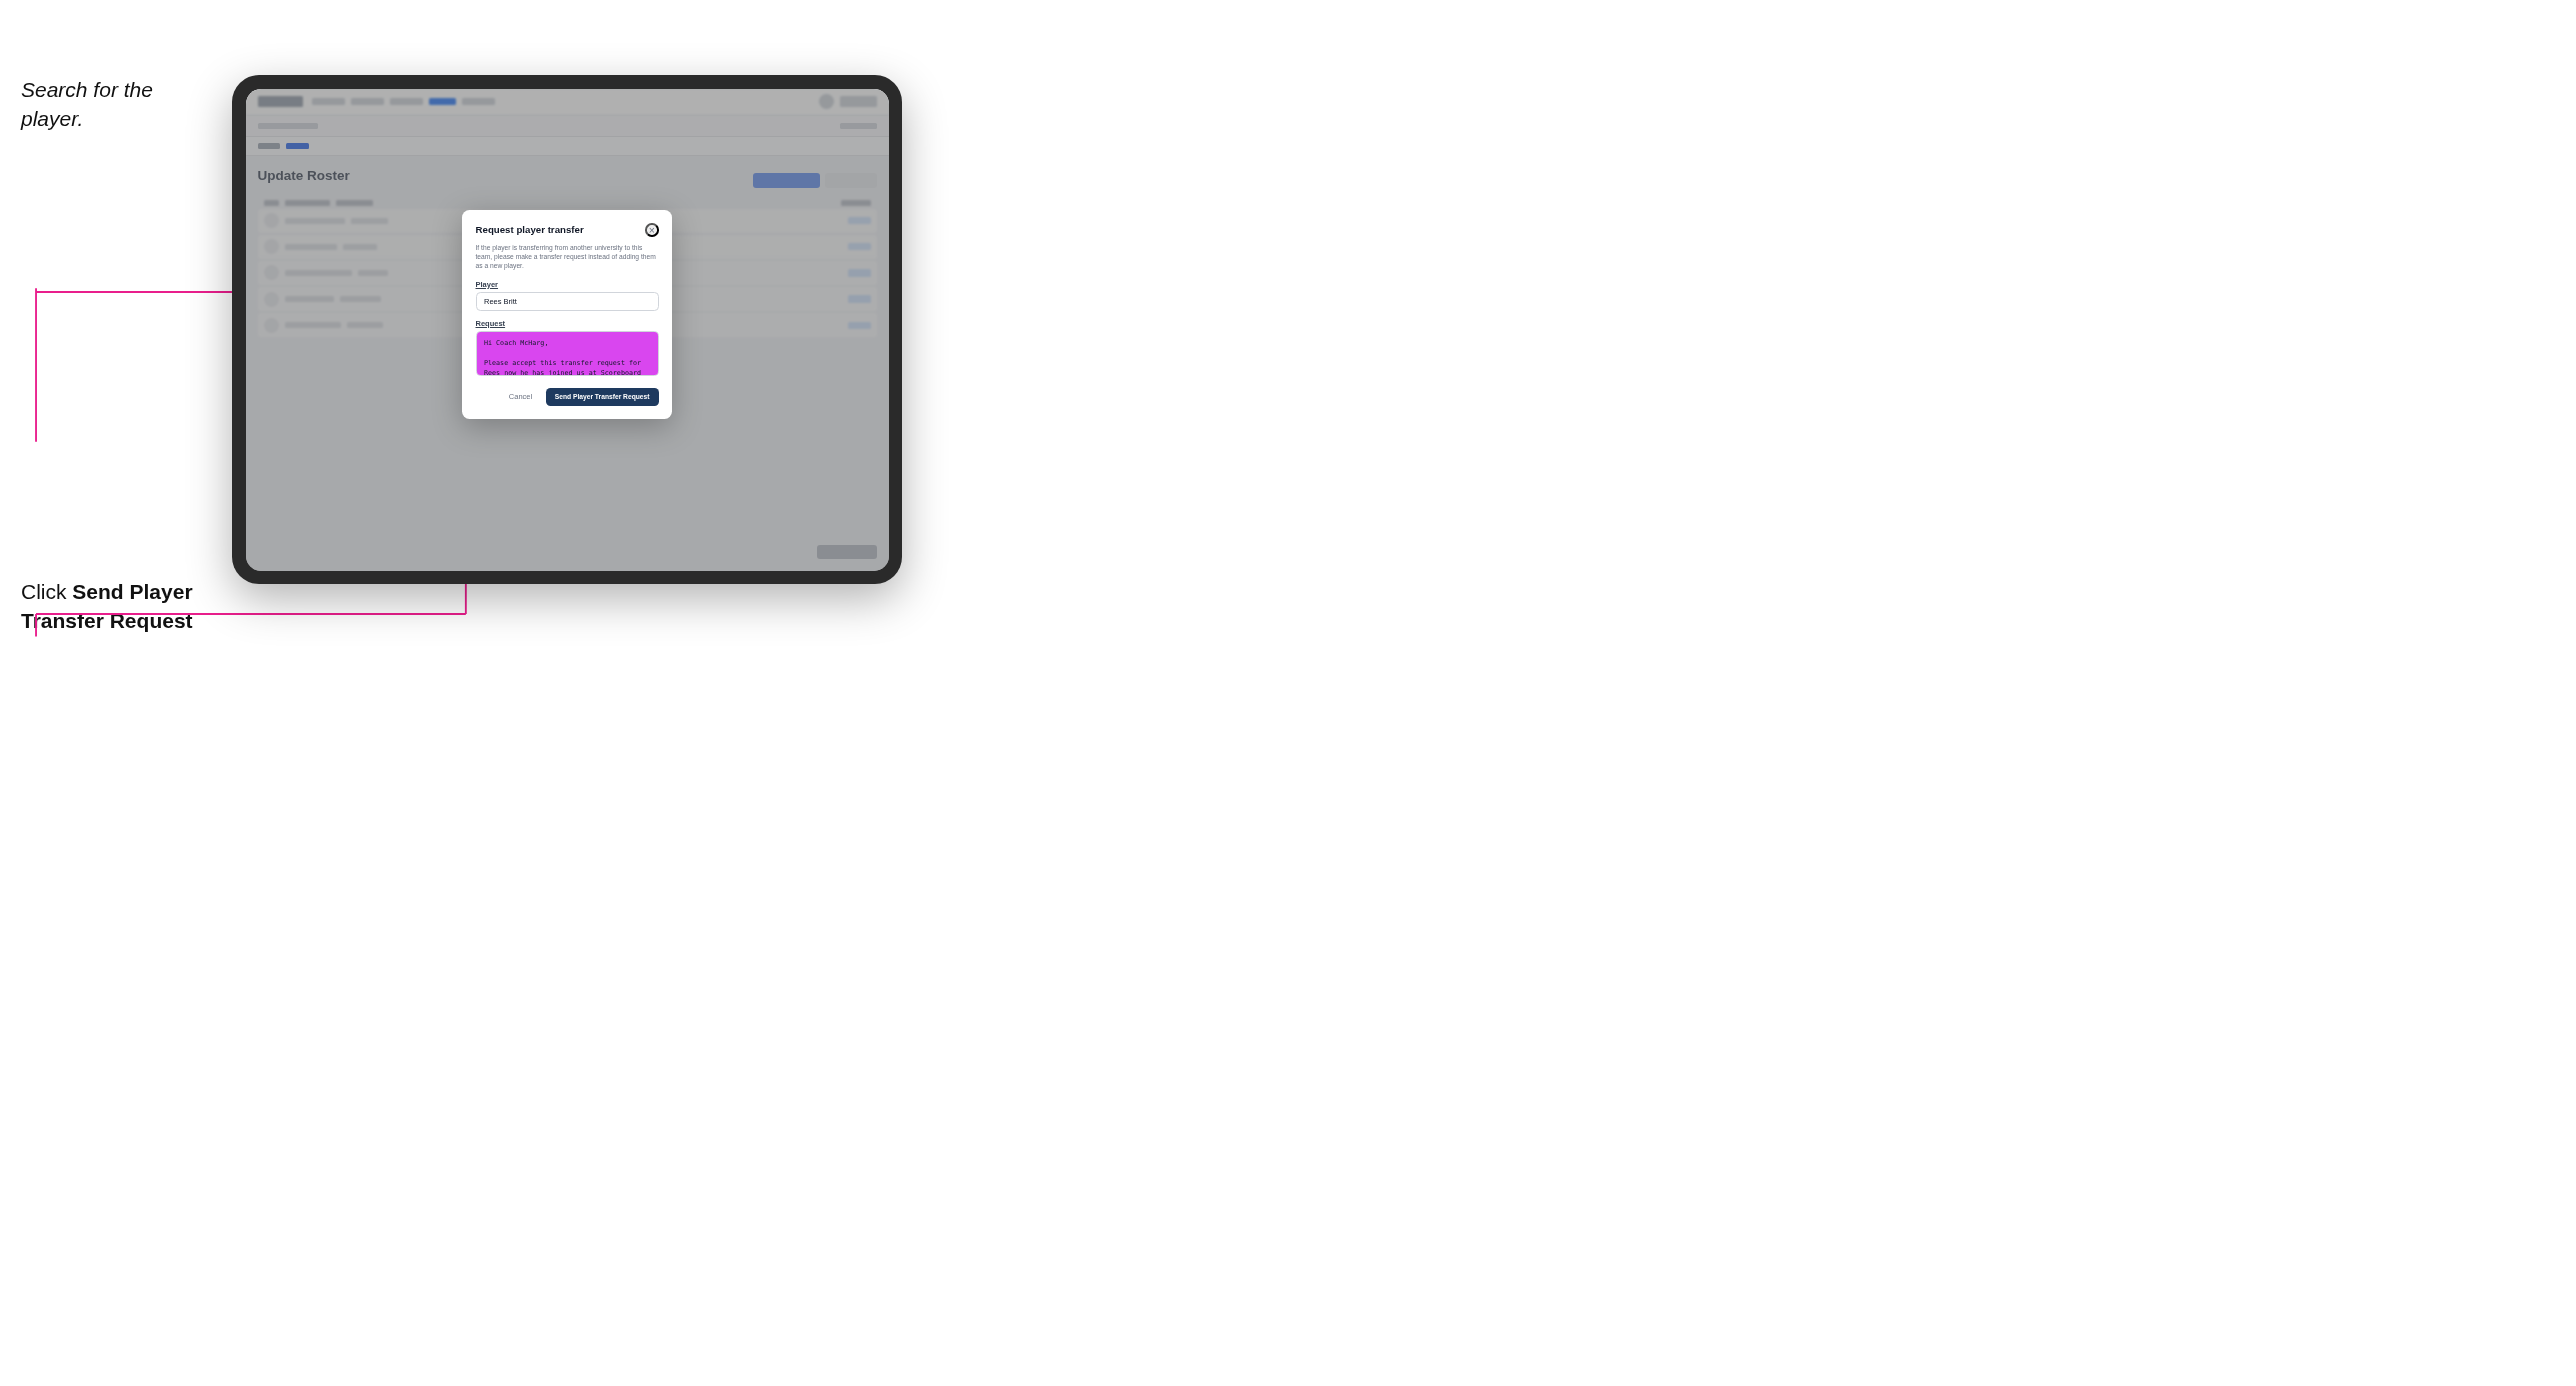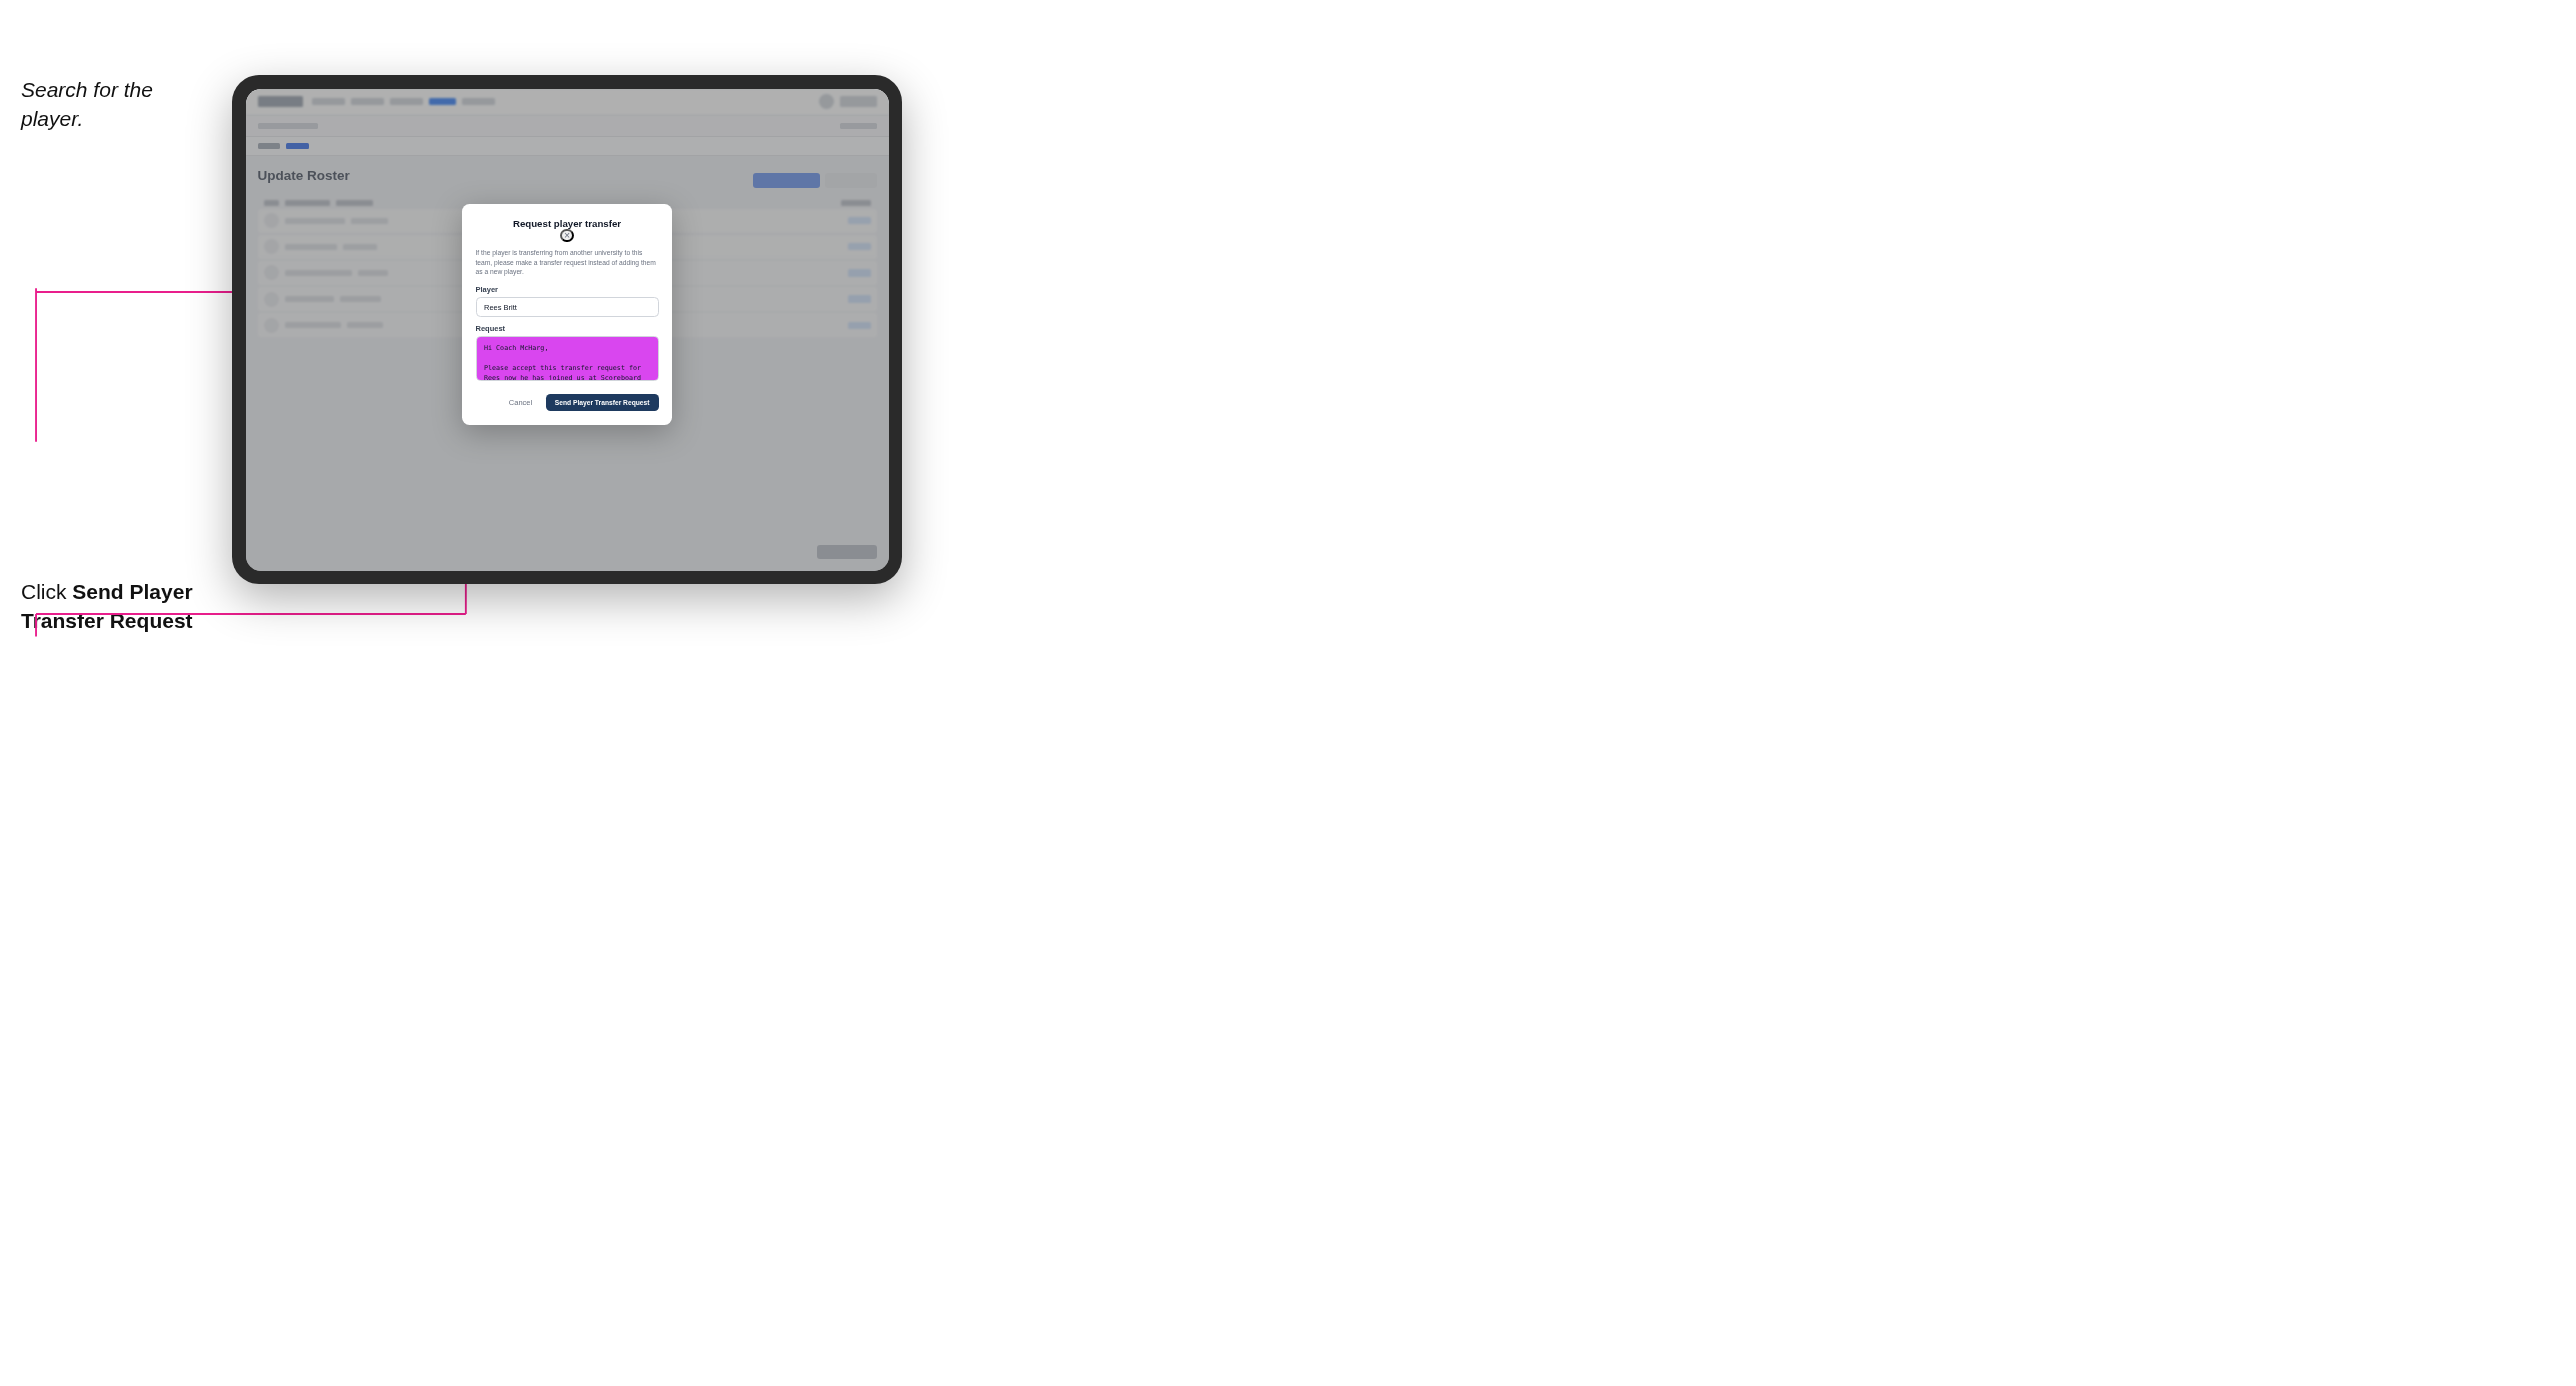--- a/index.html
+++ b/index.html
@@ -315,21 +315,20 @@
       box-shadow: 0 7.5px 30px rgba(0,0,0,0.25);
       position: relative;
       margin-top: -30px;
     }
 
     .modal-header {
       display: flex;
       align-items: center;
       justify-content: space-between;
       margin-bottom: 6px;
-      flex-direction: column;
     }
 
     .modal-title {
       font-size: 9.7px;
       font-weight: 700;
       color: #111827;
     }
 
     .modal-close {
       width: 13.5px;
@@ -348,20 +347,21 @@
       color: #6b7280;
       line-height: 1.4;
       margin-bottom: 9px;
     }
 
     .modal-label {
       font-size: 7.5px;
       font-weight: 600;
       color: #374151;
       margin-bottom: 3px;
+      text-decoration: underline;
     }
 
     .modal-input {
       width: 100%;
       height: 19.5px;
       border: 0.7px solid #d1d5db;
       border-radius: 4.5px;
       padding: 0 7.5px;
       font-size: 7.5px;
       color: #111827;

